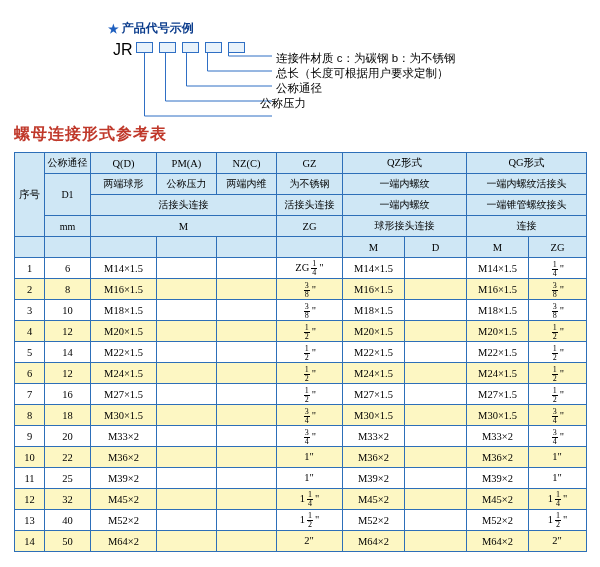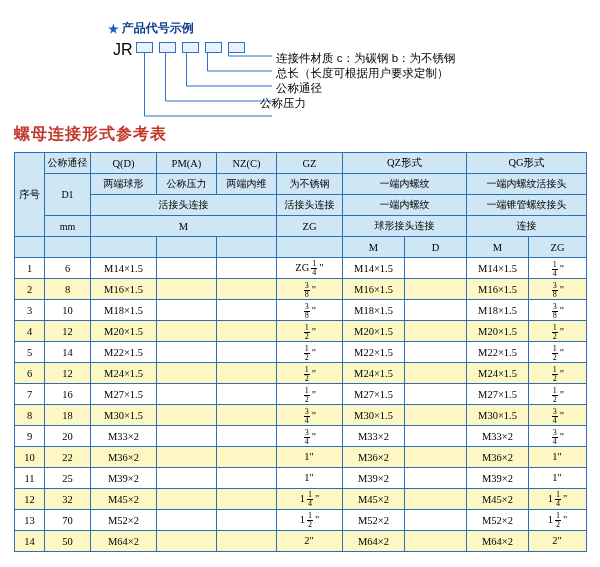--- a/index.html
+++ b/index.html
@@ -540,21 +540,21 @@
                 <span class="whole">1</span>
                 <span class="frac">
                   <span class="num">1</span>
                   <span class="den">4</span>
                 </span>
                 <span class="quote">"</span>
               </span></td>
           </tr>
           <tr class="odd">
             <td>13</td>
-            <td>70</td>
+            <td>40</td>
             <td>M52×2</td>
             <td></td>
             <td></td>
             <td><span class="inch-cell">
                 <span class="whole">1</span>
                 <span class="frac">
                   <span class="num">1</span>
                   <span class="den">2</span>
                 </span>
                 <span class="quote">"</span>

